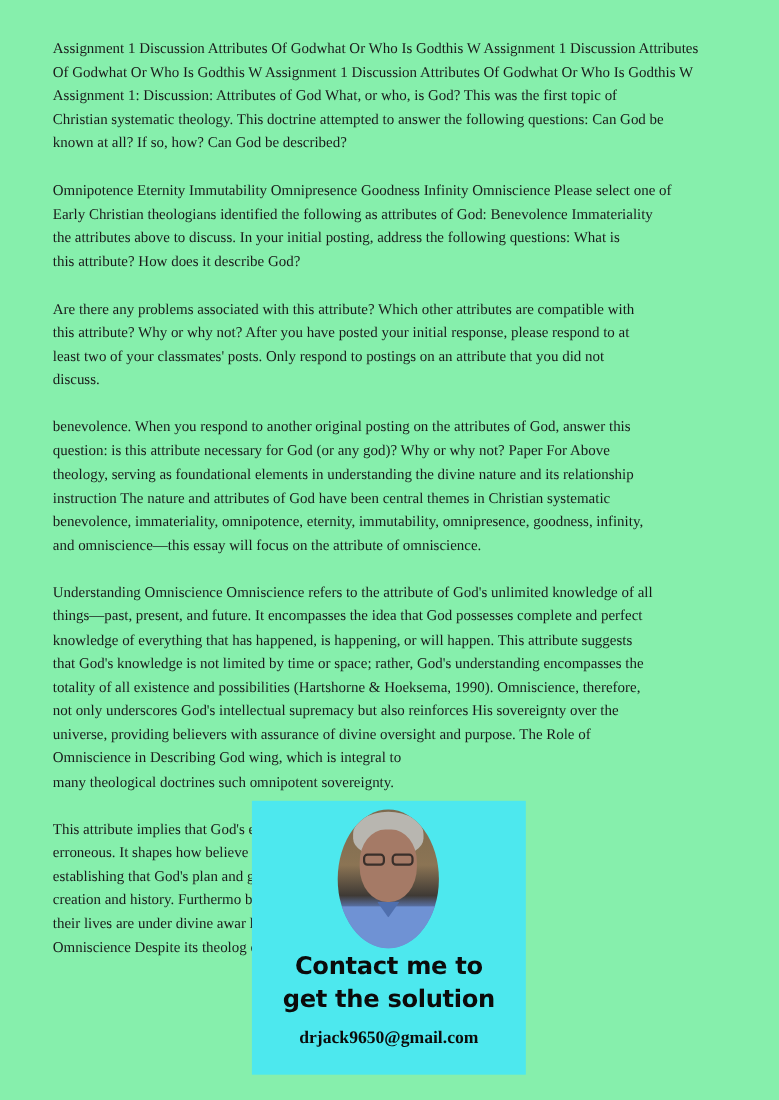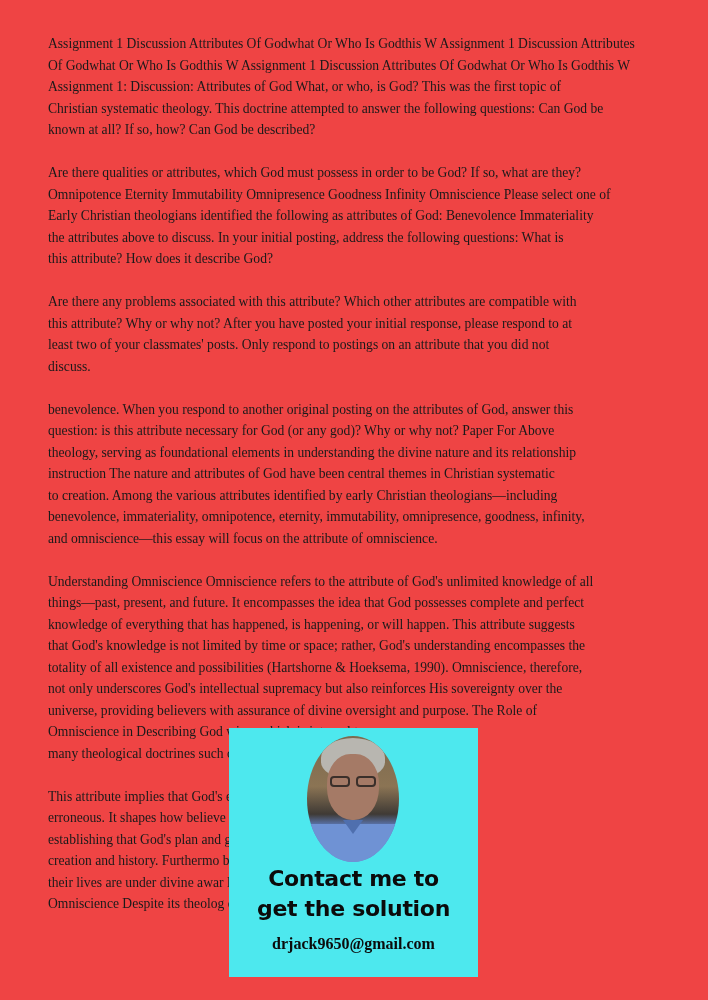--- a/index.html
+++ b/index.html
@@ -12,21 +12,21 @@
       height: 1000px;
       position: relative;
       overflow: hidden;
     }
     .page {
       position: absolute;
       left: 0;
       top: 0;
       width: 708px;
       height: 1000px;
-      background: #ef4444;
+      background: #86efac;
     }
     .doc {
       position: absolute;
       left: 48px;
       top: 33px;
       width: 640px;
       font-family: "Liberation Serif", "DejaVu Serif", serif;
       font-size: 13.6px;
       line-height: 21.5px;
       color: #1a1a1a;
@@ -143,38 +143,36 @@
 <div class="page">
   <div class="doc" id="doc">
       <p class="para">
         <span class="line">Assignment 1 Discussion Attributes Of Godwhat Or Who Is Godthis W Assignment 1 Discussion Attributes</span>
         <span class="line">Of Godwhat Or Who Is Godthis W Assignment 1 Discussion Attributes Of Godwhat Or Who Is Godthis W</span>
         <span class="line">Assignment 1: Discussion: Attributes of God What, or who, is God? This was the first topic of</span>
         <span class="line">Christian systematic theology. This doctrine attempted to answer the following questions: Can God be</span>
         <span class="line">known at all? If so, how? Can God be described?</span>
       </p>
       <p class="para">
-        <span class="line">Are there qualities or attributes, which God must possess in order to be God? If so, what are they?</span>
         <span class="line">Omnipotence Eternity Immutability Omnipresence Goodness Infinity Omniscience Please select one of</span>
         <span class="line">Early Christian theologians identified the following as attributes of God: Benevolence Immateriality</span>
         <span class="line">the attributes above to discuss. In your initial posting, address the following questions: What is</span>
         <span class="line">this attribute? How does it describe God?</span>
       </p>
       <p class="para">
         <span class="line">Are there any problems associated with this attribute? Which other attributes are compatible with</span>
         <span class="line">this attribute? Why or why not? After you have posted your initial response, please respond to at</span>
         <span class="line">least two of your classmates' posts. Only respond to postings on an attribute that you did not</span>
         <span class="line">discuss.</span>
       </p>
       <p class="para">
         <span class="line">benevolence. When you respond to another original posting on the attributes of God, answer this</span>
         <span class="line">question: is this attribute necessary for God (or any god)? Why or why not? Paper For Above</span>
         <span class="line">theology, serving as foundational elements in understanding the divine nature and its relationship</span>
         <span class="line">instruction The nature and attributes of God have been central themes in Christian systematic</span>
-        <span class="line">to creation. Among the various attributes identified by early Christian theologians—including</span>
         <span class="line">benevolence, immateriality, omnipotence, eternity, immutability, omnipresence, goodness, infinity,</span>
         <span class="line">and omniscience—this essay will focus on the attribute of omniscience.</span>
       </p>
       <p class="para">
         <span class="line">Understanding Omniscience Omniscience refers to the attribute of God's unlimited knowledge of all</span>
         <span class="line">things—past, present, and future. It encompasses the idea that God possesses complete and perfect</span>
         <span class="line">knowledge of everything that has happened, is happening, or will happen. This attribute suggests</span>
         <span class="line">that God's knowledge is not limited by time or space; rather, God's understanding encompasses the</span>
         <span class="line">totality of all existence and possibilities (Hartshorne &amp; Hoeksema, 1990). Omniscience, therefore,</span>
         <span class="line">not only underscores God's intellectual supremacy but also reinforces His sovereignty over the</span>

